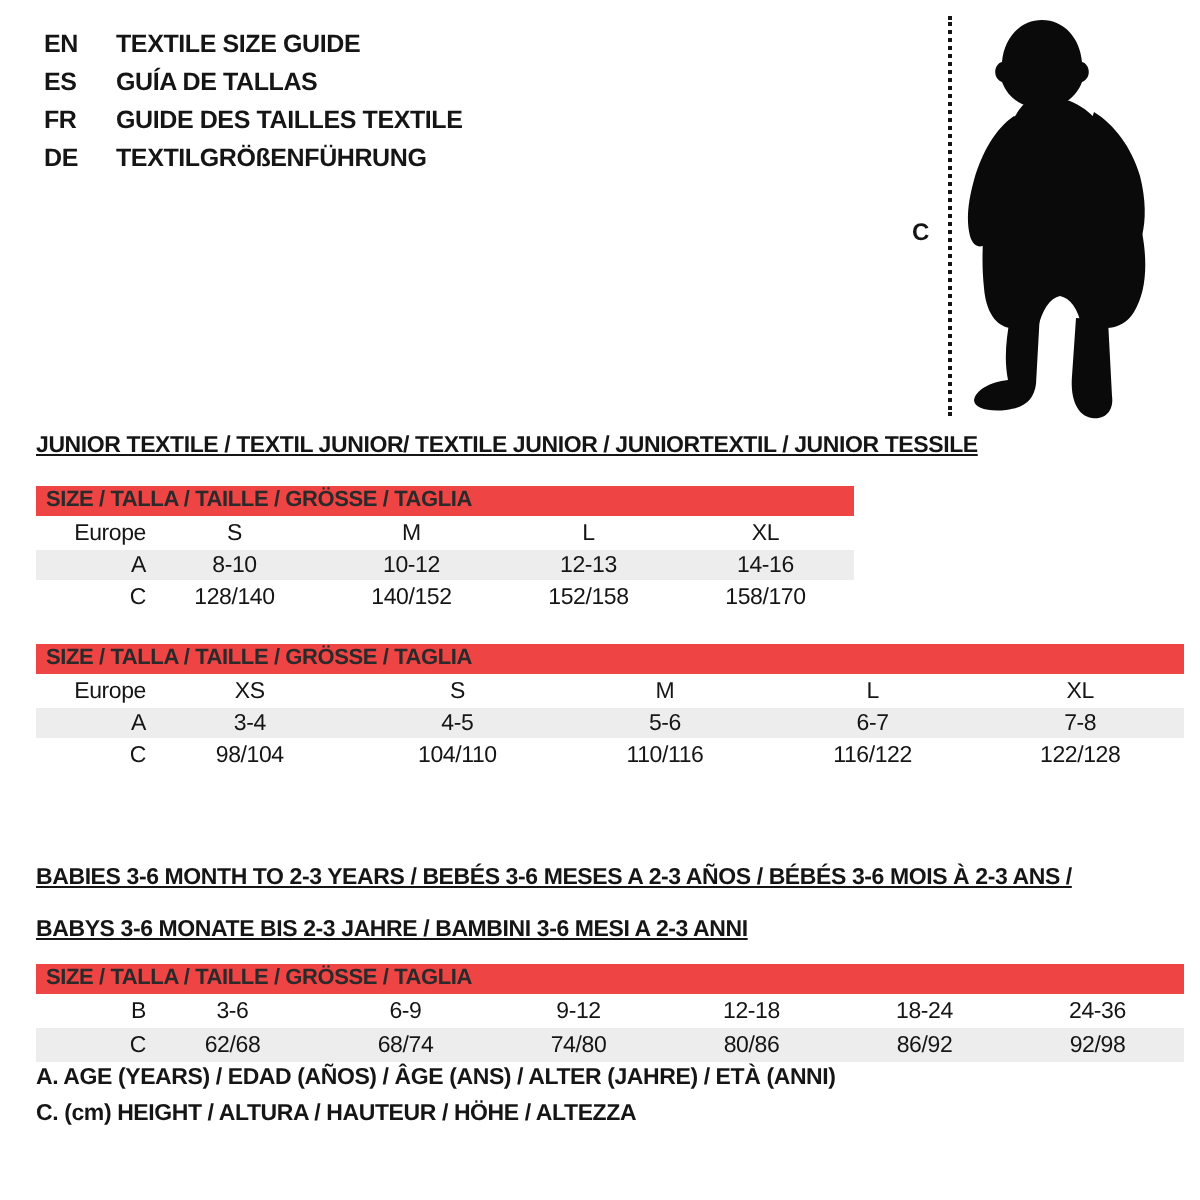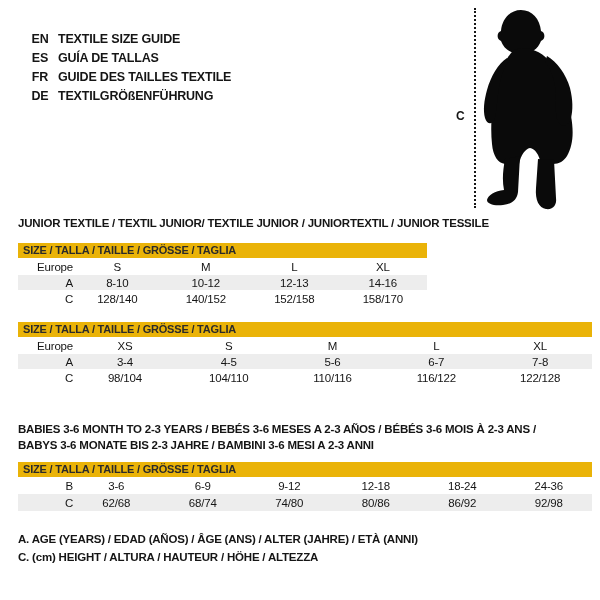--- a/index.html
+++ b/index.html
@@ -2,38 +2,38 @@
 <html><head>
 <meta charset="utf-8">
 <style>
   * { margin:0; padding:0; box-sizing:border-box; }
   html,body { background:#ffffff; }
   .page {
     position:relative; width:600px; height:600px; background:#ffffff;
     font-family:"Liberation Sans", sans-serif; color:#151515; overflow:hidden;
   }
   
-  .lang-block { position:absolute; left:22px; top:29px;text-align:center; }
+  .lang-block { position:absolute; left:22px; top:12px; }
   .lang-row { display:flex; height:19px; align-items:center;
     font-weight:bold; font-size:12.5px; letter-spacing:-0.2px; }
   .lang-code { width:36px; }
   
   .height-line { position:absolute; left:474px; top:8px; height:200px; width:0;
     border-left:2px dotted #161616; }
   .height-label { position:absolute; left:456px; top:109px;
     font-weight:bold; font-size:12px; }
   .toddler { position:absolute; left:479px; top:4px; }
   
   .size-table { position:absolute; left:18px; }
   .t-title { font-weight:bold; font-size:11.5px; letter-spacing:-0.2px;
-    line-height:12px; margin-bottom:14px; white-space:nowrap; }
+    line-height:12px; margin-bottom:14px; white-space:nowrap;text-decoration:underline; }
   .t-title .subAB { font-size:8px; vertical-align:-2px; }
   .t-title.two-line { line-height:16px; margin-bottom:9px; }
-  .t-title .tl { display:block; }
-  .t-bar { height:15px; background:#eab308; color:#2a2a2a;
+  .t-title .tl { display:block;margin-top:10px; }
+  .t-bar { height:15px; background:#ef4444; color:#2a2a2a;
     font-weight:bold; font-size:11px; line-height:15px; padding-left:5px;
     letter-spacing:-0.2px; }
   .t-row { display:grid; align-items:center; font-size:11.5px;
     letter-spacing:-0.2px; height:17px; }
   .t-row.alt { background:#ededed; height:15px; }
   .t-row > div { text-align:center; }
   .t-row > div:first-child { text-align:right; padding-left:5px; }
   .cols-5 { grid-template-columns:55px repeat(4, 1fr); }
   .cols-6 { grid-template-columns:55px repeat(5, 1fr); }
   .cols-7 { grid-template-columns:55px repeat(6, 1fr); }

